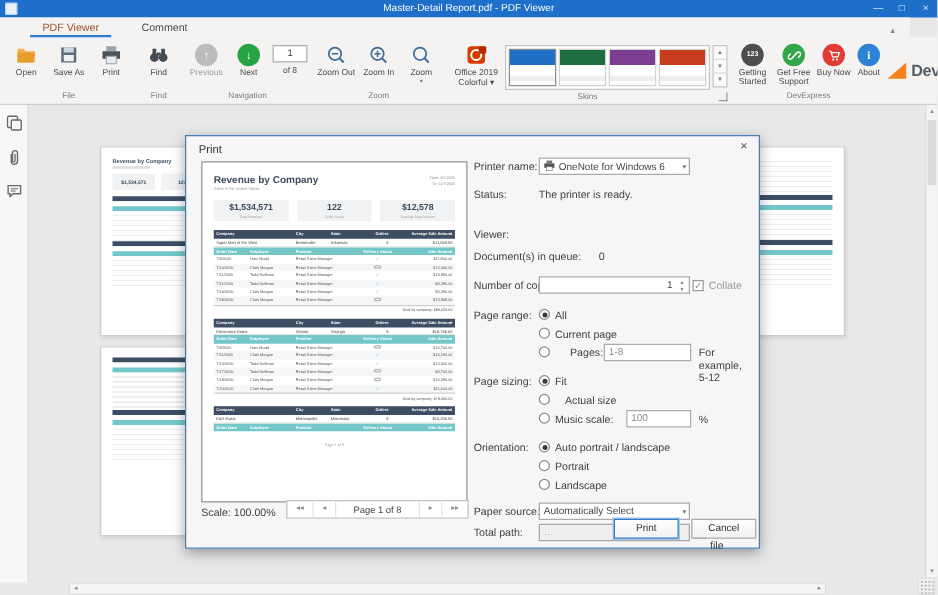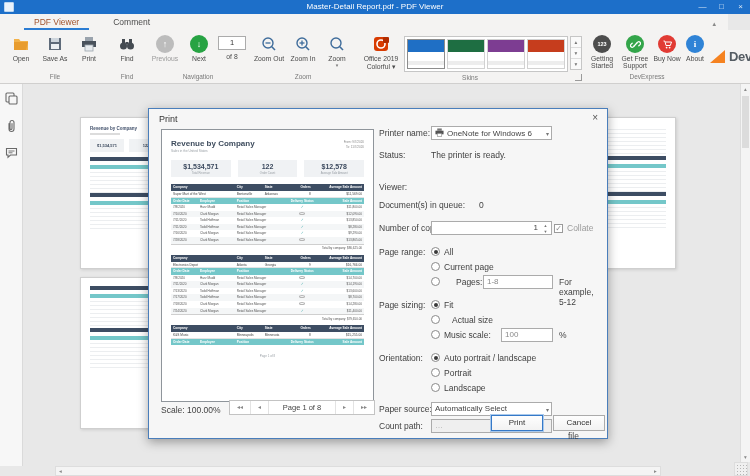--- a/index.html
+++ b/index.html
@@ -712,21 +712,21 @@
     </div>
 
     <div class="drow" style="top:293px;">
       <span class="dlabel">Paper source:</span>
       <div class="tbox combo" style="left:52px;top:0;width:121px;">
         <span>Automatically Select</span>
         <span class="arrow">▾</span>
       </div>
     </div>
     <div class="drow" style="top:310px;">
-      <span class="dlabel">Count path:</span>
+      <span class="dlabel">Total path:</span>
       <div class="tbox dis" style="left:52px;top:0;width:121px;background:#efefef;">
         <span class="arrow" style="color:#aaa;">…</span>
       </div>
       <span class="cbox" style="left:177px;top:3px;"></span>
       <span class="rlab" style="left:189px;top:2px;">Print to file</span>
     </div>
 
     <div class="scaletxt">Scale: 100.00%</div>
     <div class="navbox">
       <span class="navbtn">◂◂</span>

